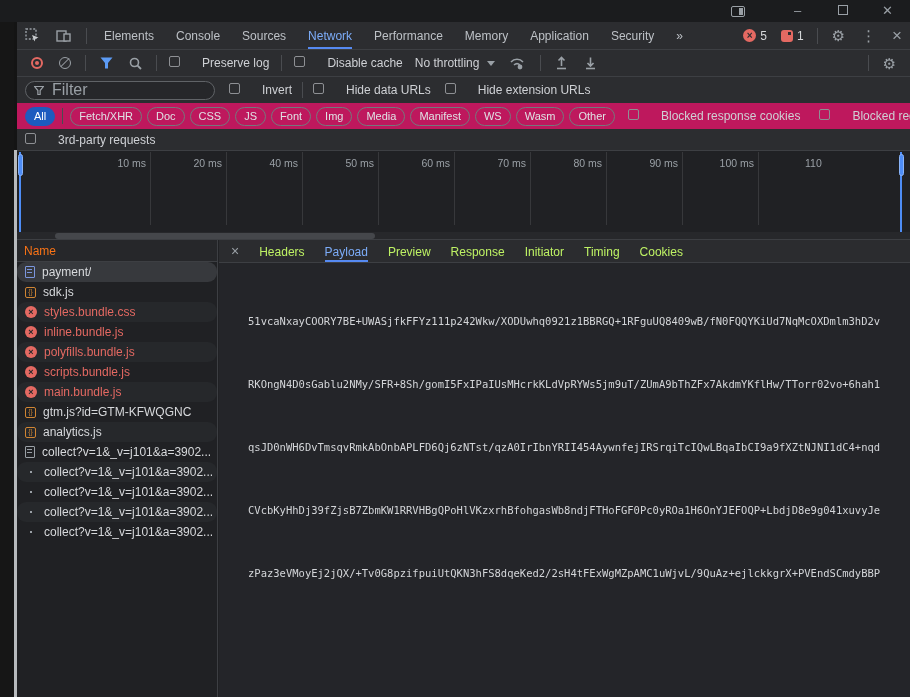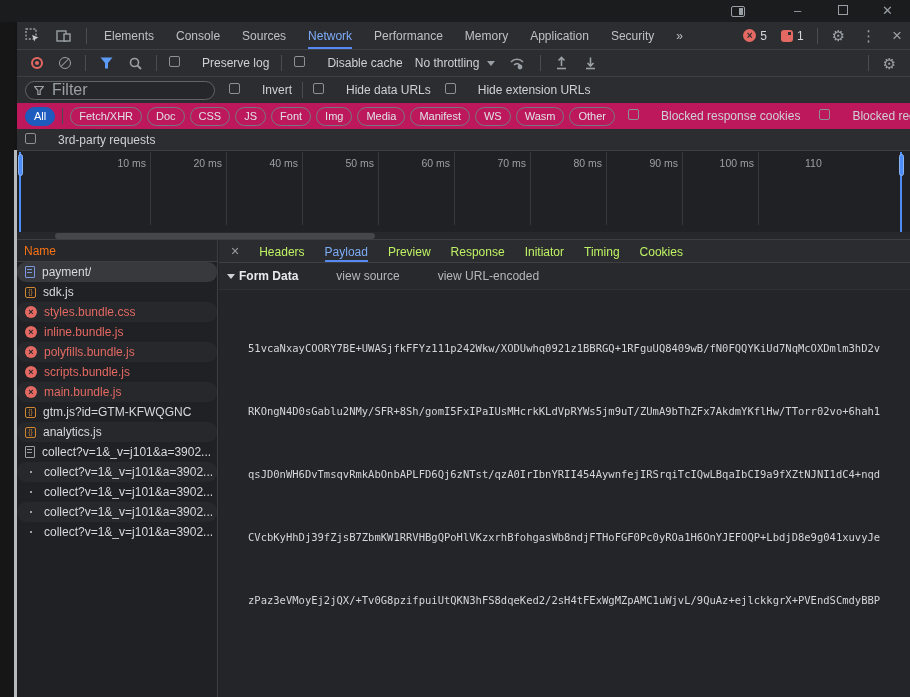--- a/index.html
+++ b/index.html
@@ -342,28 +342,20 @@
       <span class="det-close">×</span>
       <span class="det-tab">Headers</span>
       <span class="det-tab sel">Payload</span>
       <span class="det-tab">Preview</span>
       <span class="det-tab">Response</span>
       <span class="det-tab">Initiator</span>
       <span class="det-tab">Timing</span>
       <span class="det-tab">Cookies</span>
     </div>
 
-    <div class="form-row">
-      <span class="form-title">
-        <span class="tri-down"></span>
-        <span>Form Data</span>
-      </span>
-      <span class="form-link">view source</span>
-      <span class="form-link">view URL-encoded</span>
-    </div>
 
     <div class="payload-body">
       <div class="tok-line">51vcaNxayCOORY7BE+UWASjfkFFYz111p242Wkw/XODUwhq0921z1BBRGQ+1RFguUQ8409wB/fN0FQQYKiUd7NqMcOXDmlm3hD2v</div>
       <div class="tok-line">RKOngN4D0sGablu2NMy/SFR+8Sh/gomI5FxIPaIUsMHcrkKLdVpRYWs5jm9uT/ZUmA9bThZFx7AkdmYKflHw/TTorr02vo+6hah1</div>
       <div class="tok-line">qsJD0nWH6DvTmsqvRmkAbOnbAPLFD6Qj6zNTst/qzA0IrIbnYRII454AywnfejIRSrqiTcIQwLBqaIbCI9a9fXZtNJNI1dC4+nqd</div>
       <div class="tok-line">CVcbKyHhDj39fZjsB7ZbmKW1RRVHBgQPoHlVKzxrhBfohgasWb8ndjFTHoFGF0Pc0yROa1H6OnYJEFOQP+LbdjD8e9g041xuvyJe</div>
       <div class="tok-line">zPaz3eVMoyEj2jQX/+Tv0G8pzifpuiUtQKN3hFS8dqeKed2/2sH4tFExWgMZpAMC1uWjvL/9QuAz+ejlckkgrX+PVEndSCmdyBBP</div>
       
       
       

